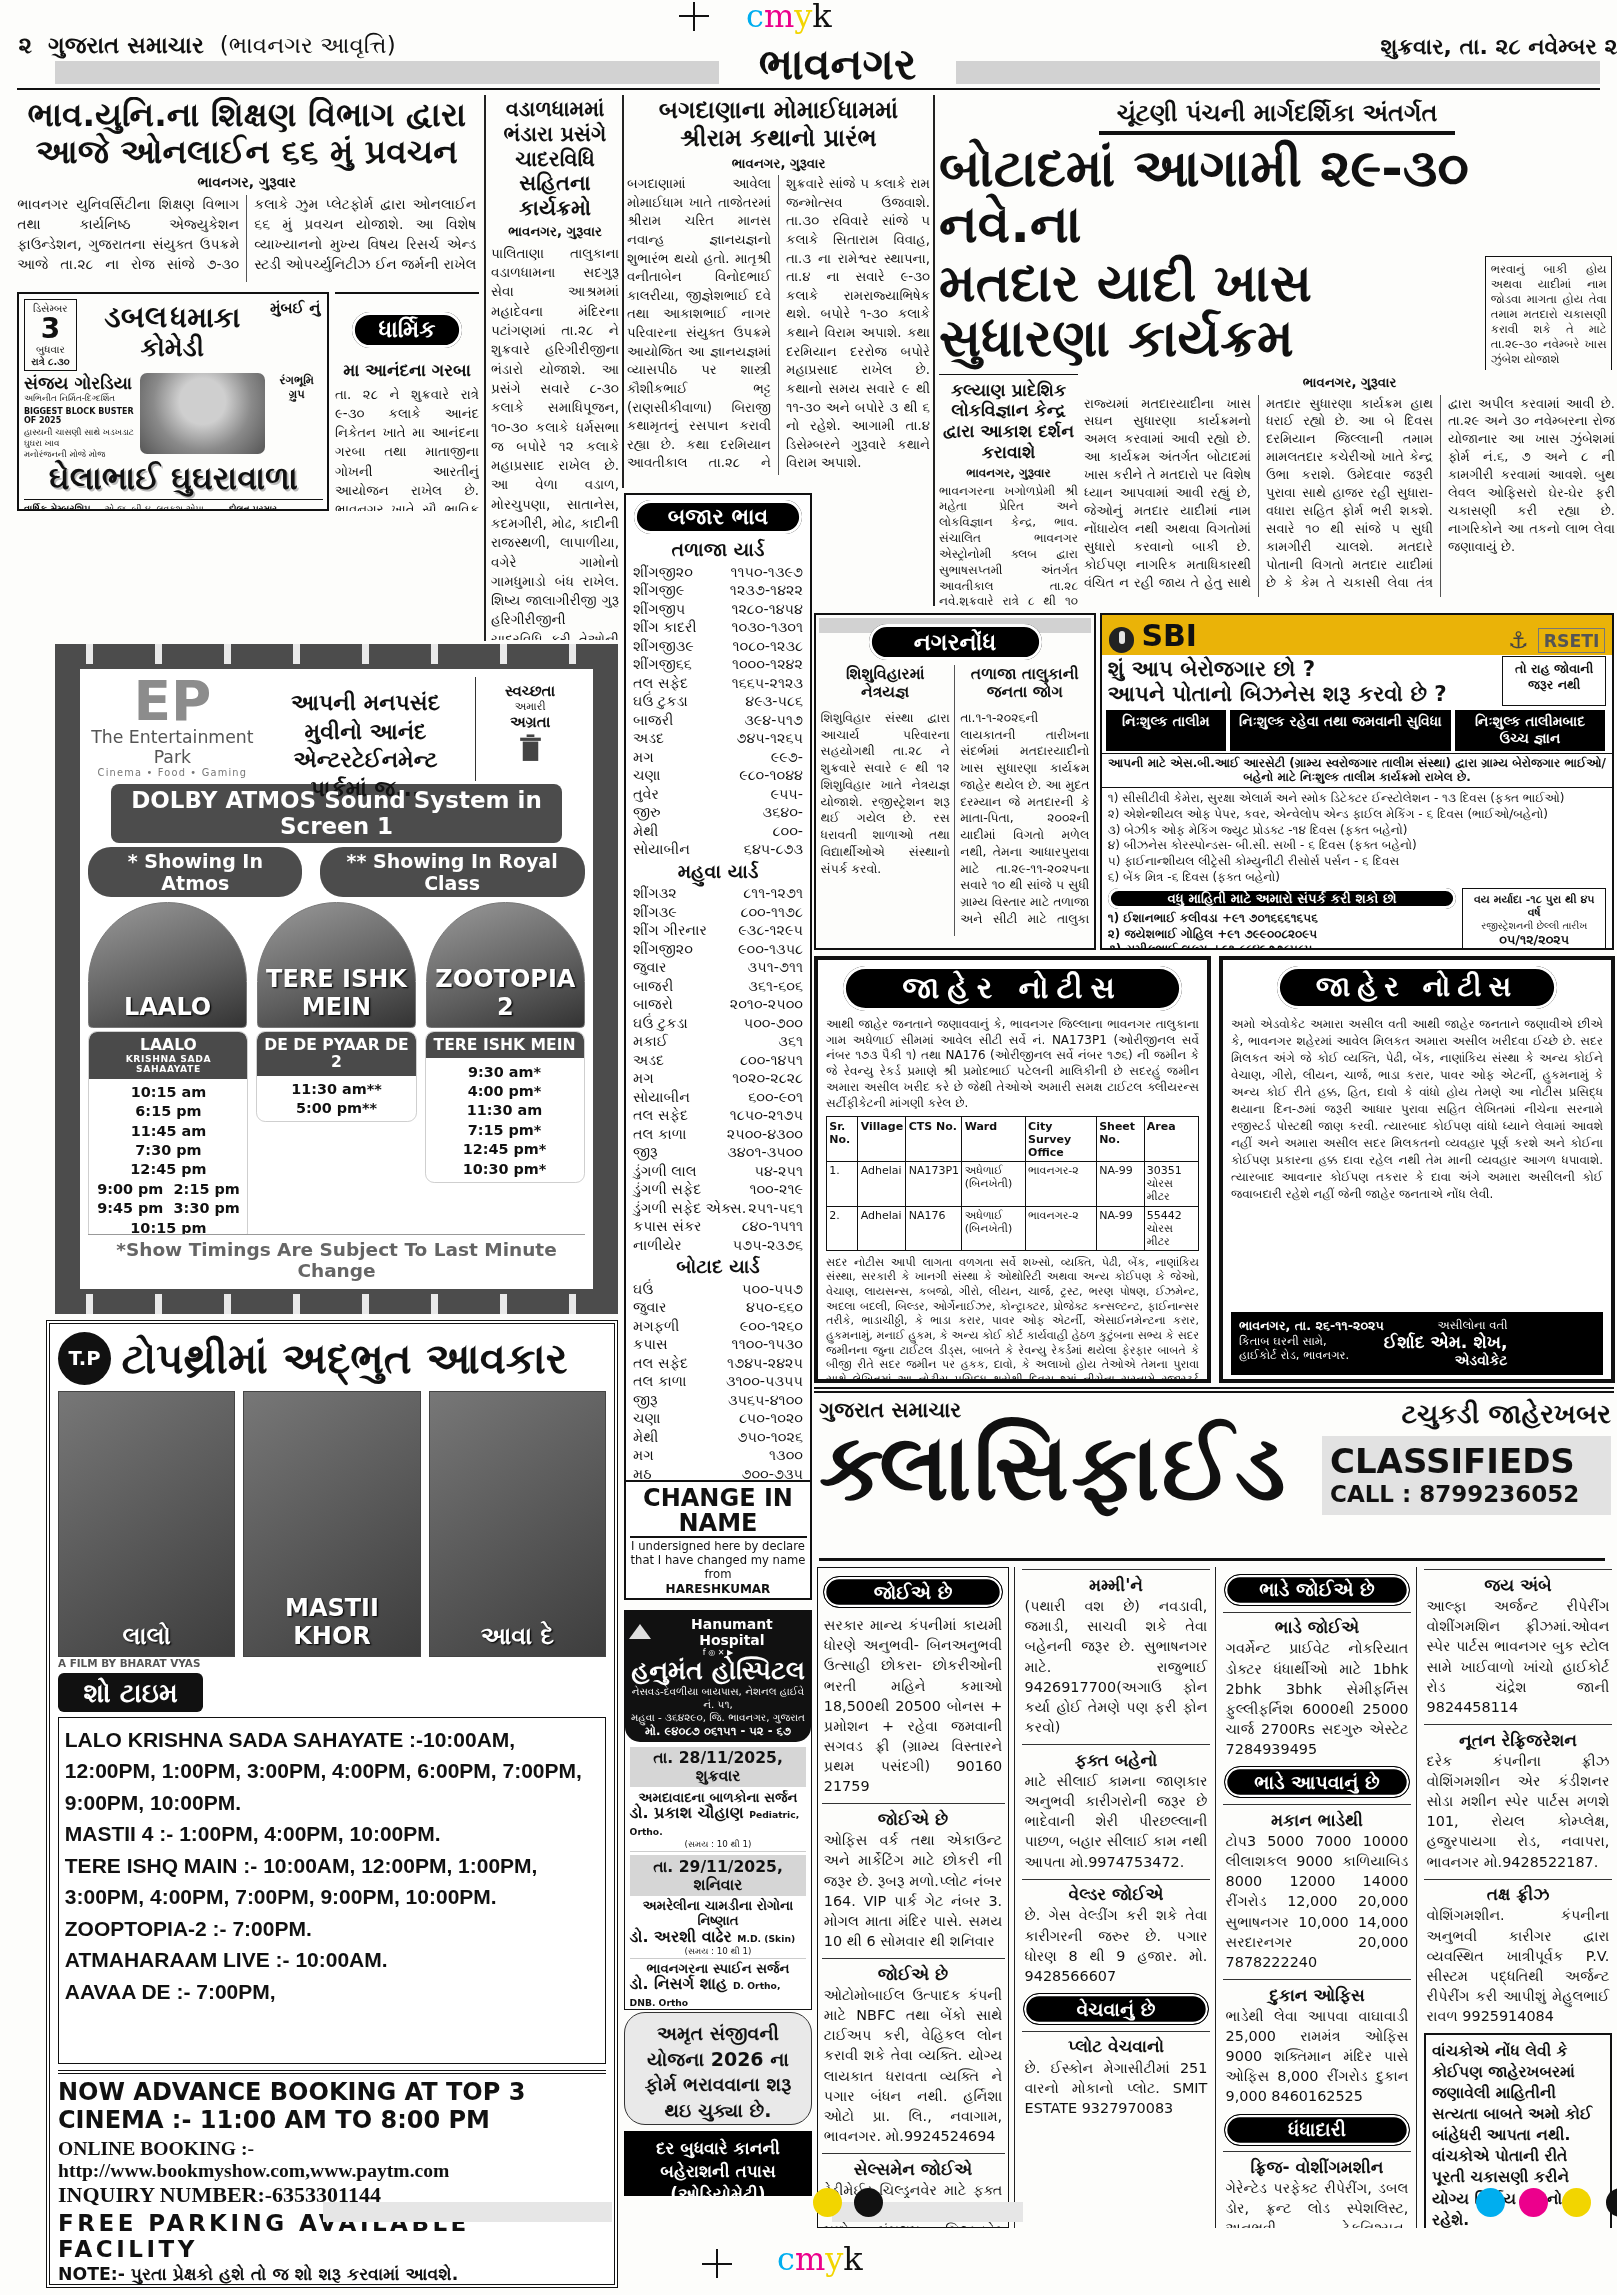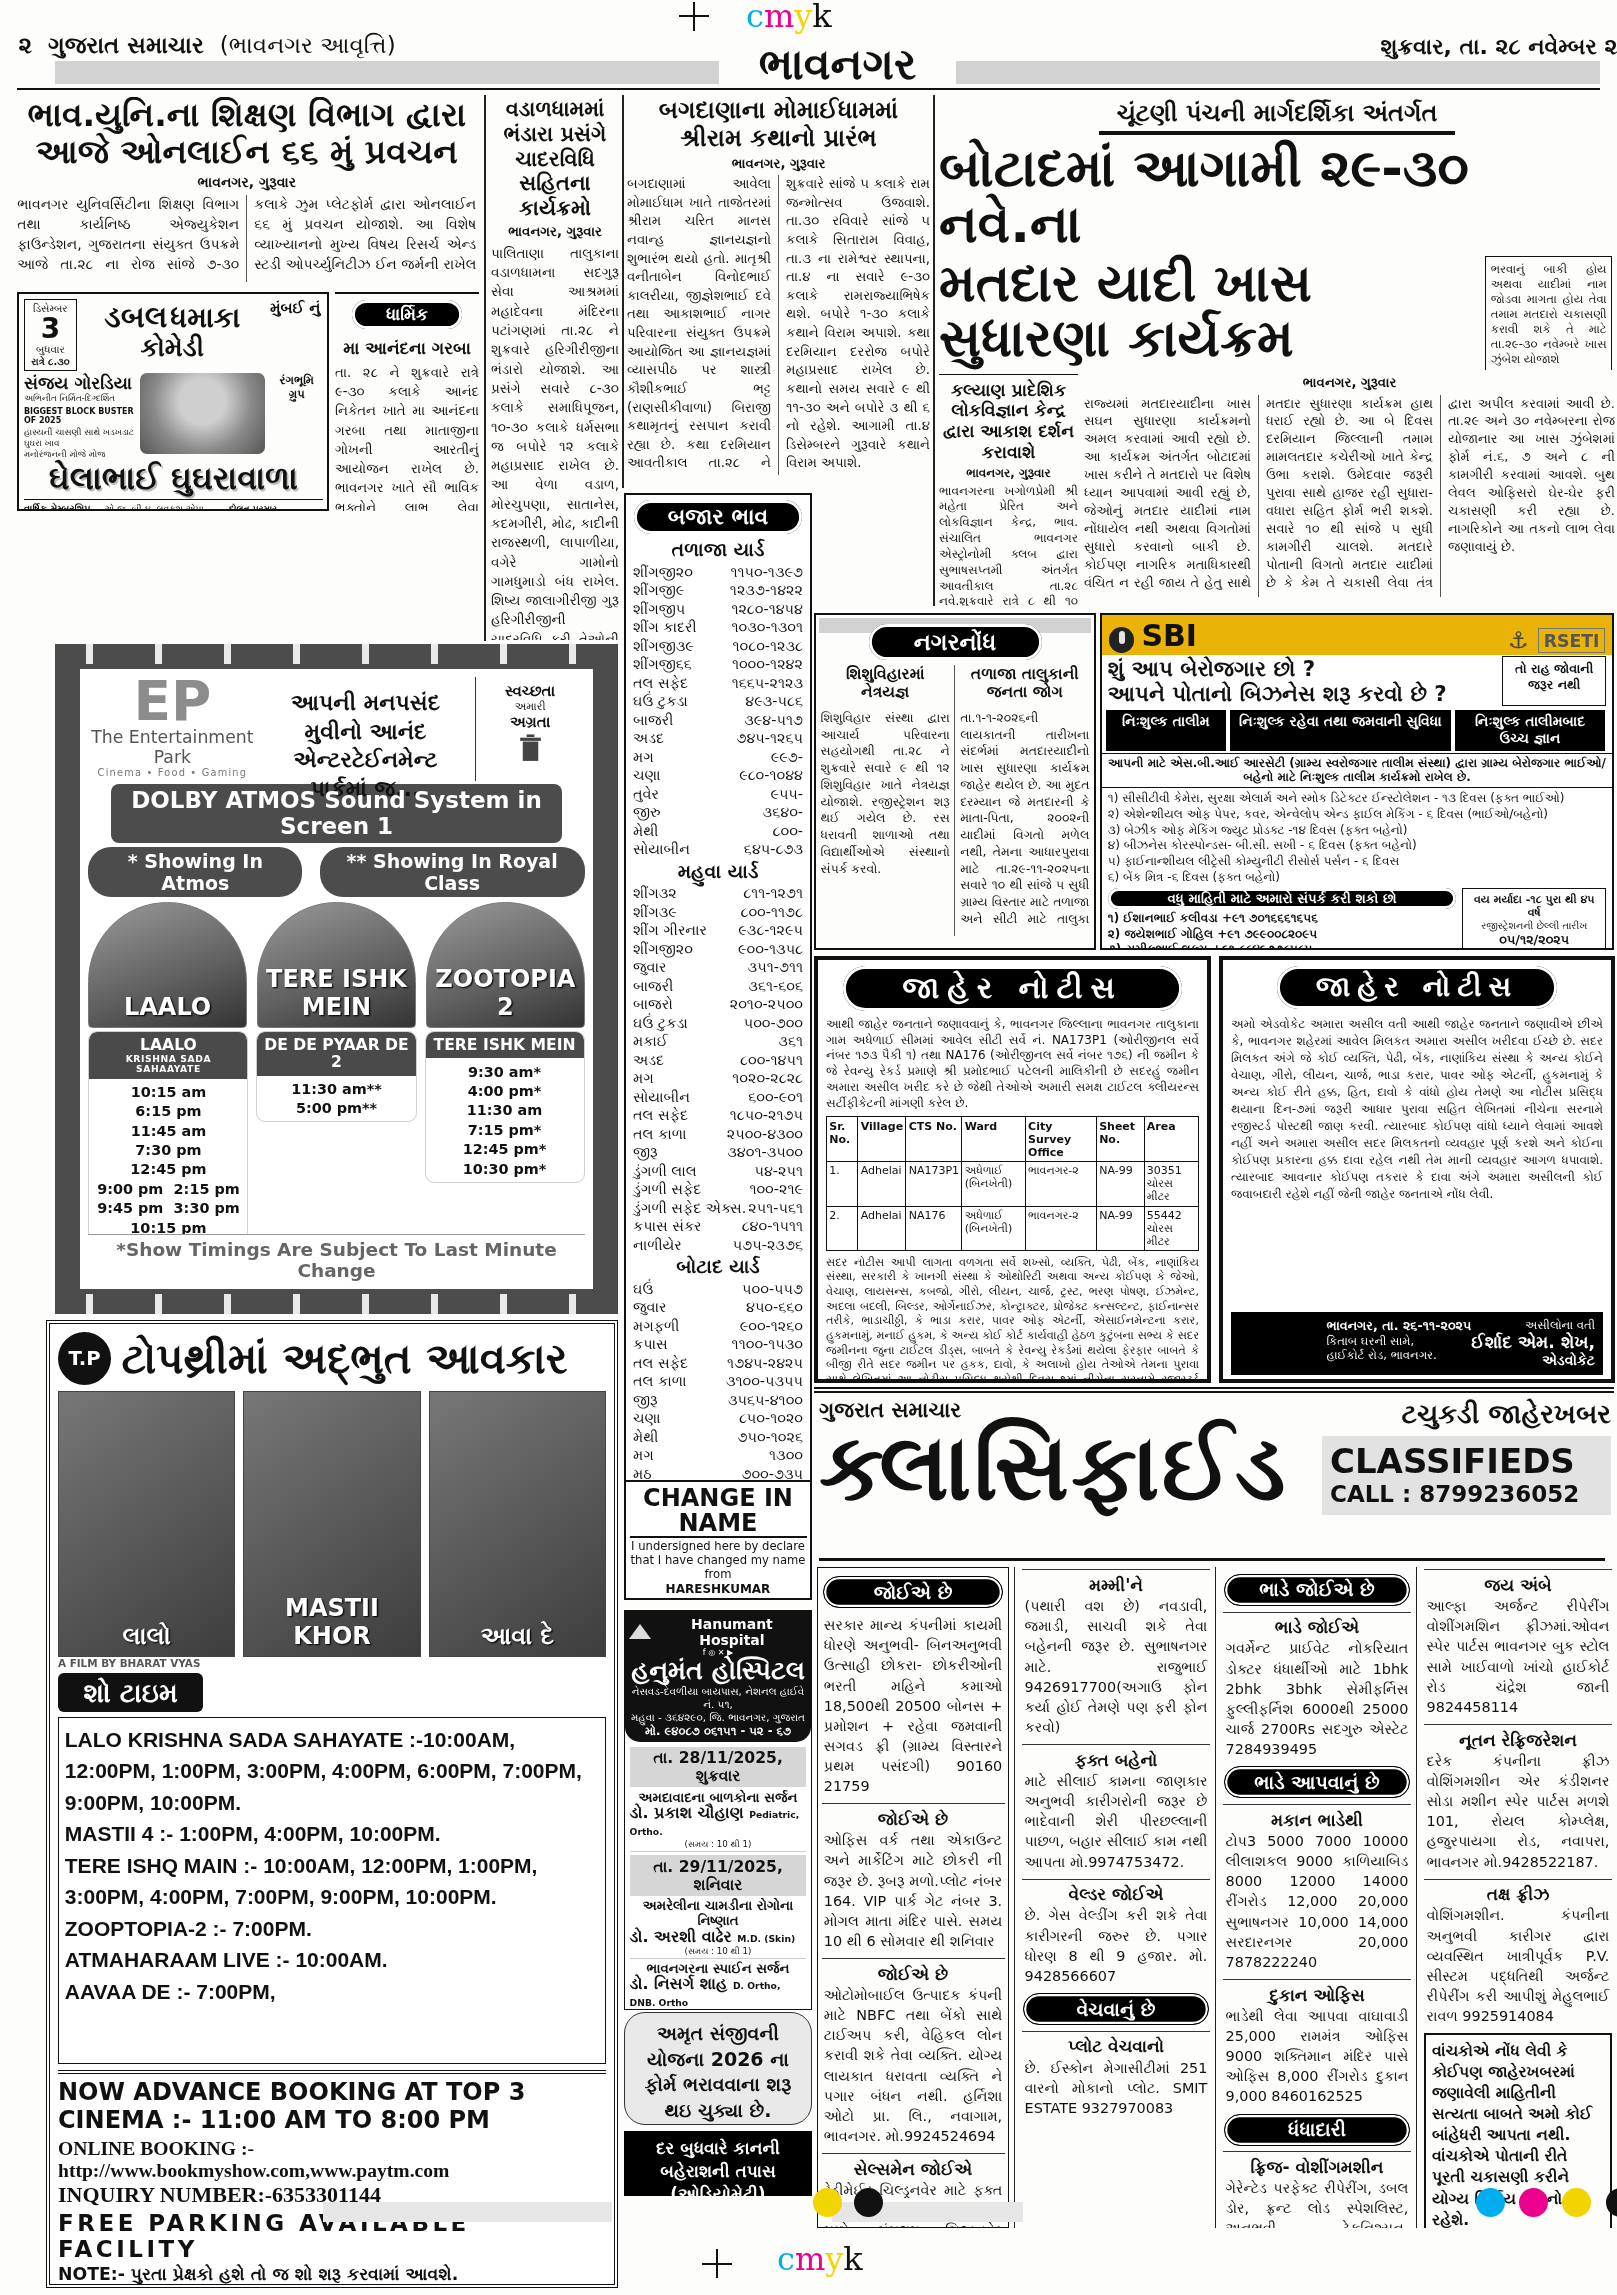--- a/index.html
+++ b/index.html
@@ -123,21 +123,21 @@
   </div>
   <div class="b c" style="font-size:32px;line-height:1.05;margin-top:2.3px;text-shadow:1.7px 1.7px 0 #bbb">ઘેલાભાઈ ઘુઘરાવાળા</div>
   <div style="display:flex;justify-content:space-between;border-top:1.7px solid #111;margin-top:3.5px;padding-top:2.3px">
     <span class="b" style="font-size:9.8px">વાર્ષિક મેમ્બરશિપ શરૂ છે</span>
     <span style="font-size:9.2px">એ.જ. બી-૪, લવકુશ એપા., આંબાવાડી</span>
     <span class="b" style="font-size:9.2px">દોલત પરમાર ૯૨૭૨૬૫૪૩૩૩</span>
   </div>
 </section>
 
 <section class="abs" style="left:335px;top:292px;width:144px;height:219px;border-top:2.3px solid #111;padding-top:5.8px;overflow:hidden">
-  <div class="pill" style="width:110px;margin:0 auto;font-size:17px">ધાર્મિક</div>
+  <div class="pill" style="width:110px;margin:12px auto;font-size:23px">ધાર્મિક</div>
   <div class="b c" style="font-size:17px;margin-top:9.2px">મા આનંદના ગરબા</div>
   <div class="j" style="font-size:13.3px;line-height:1.45;margin-top:4.6px">તા. ૨૮ ને શુક્રવારે રાત્રે ૯-૩૦ કલાકે આનંદ નિકેતન ખાતે મા આનંદના ગરબા તથા માતાજીના ગોખની આરતીનું આયોજન રાખેલ છે. ભાવનગર ખાતે સૌ ભાવિક ભક્તોને લાભ લેવા જણાવાયું છે.</div>
 </section>
 
 <div class="abs vr" style="left:484px;top:95px;width:1.7px;height:546px"></div>
 
 <section class="abs" style="left:491px;top:97px;width:128px;height:543px;overflow:hidden">
   <h2 class="c b" style="font-size:21px;line-height:1.18;margin:0">વડાળધામમાં ભંડારા પ્રસંગે ચાદરવિધિ સહિતના કાર્યક્રમો</h2>
   <div class="dateline" style="font-size:13.3px">ભાવનગર, ગુરૂવાર</div>
   <div class="j" style="font-size:13.6px;line-height:1.42">પાલિતાણા તાલુકાના વડાળધામના સદગુરૂ સેવા આશ્રમમાં મહાદેવના મંદિરના પટાંગણમાં તા.૨૮ ને શુક્રવારે હરિગીરીજીના ભંડારો યોજાશે. આ પ્રસંગે સવારે ૮-૩૦ કલાકે સમાધિપૂજન, ૧૦-૩૦ કલાકે ધર્મસભા જ બપોરે ૧૨ કલાકે મહાપ્રસાદ રાખેલ છે. આ વેળા વડાળ, મોરચુપણા, સાતાનેસ, કદમગીરી, મોઢ, કાદીની રાજસ્થળી, લાપાળીયા, વગેરે ગામોનો ગામધુમાડો બંધ રાખેલ. શિષ્ય જાલાગીરીજી ગુરૂ હરિગીરીજીની ચાદરવિધિ કરી તેઓની જગ્યાના મહંત તરીકે નિમણૂક કરાશે. તા.૨૭ ને રાત્રે ૧૦ કલાકે સંતવાણી રાખેલ છે.</div>
@@ -687,21 +687,21 @@
         </tr>
       </tbody>
   </table>
   <p class="j" style="font-size:11.3px;line-height:1.3;margin:1.2px 0;height:179px;overflow:hidden">સદર નોટીસ આપી લાગતા વળગતા સર્વે શખ્સો, વ્યક્તિ, પેઢી, બેંક, નાણાંકિય સંસ્થા, સરકારી કે ખાનગી સંસ્થા કે ઓથોરિટી અથવા અન્ય કોઈપણ કે જેઓ, વેચાણ, લાયસન્સ, કબજો, ગીરો, લીયન, ચાર્જ, ટ્રસ્ટ, ભરણ પોષણ, ઈઝમેન્ટ, અદલા બદલી, બિલ્ડર, ઓર્ગેનાઈઝર, કોન્ટ્રાક્ટર, પ્રોજેક્ટ કન્સલ્ટન્ટ, ફાઈનાન્સર તરીકે, ભાડાચીઠ્ઠી, કે ભાડા કરાર, પાવર ઓફ એટર્ની, એસાઈનમેન્ટના કરાર, હુકમનામું, મનાઈ હુકમ, કે અન્ય કોઈ કોર્ટ કાર્યવાહી હેઠળ કુટુંબના સભ્ય કે સદર જમીનના જુના ટાઈટલ ડીડ્સ, બાબતે કે રેવન્યુ રેકર્ડમાં થયેલા ફેરફાર બાબતે કે બીજી રીતે સદર જમીન પર હકક, દાવો, કે અલાખો હોય તેઓએ તેમના પુરાવા સાથે લેખિતમાં આ નોટીસ પ્રસિદ્ધ થયેથી દિવસ-૭માં નીચેના સરનામે રજીસ્ટર્ડ પોસ્ટથી જાણ કરવી અન્યથા તેના હક, દાવા કે કોઈપણ લક્ષ્ય આપ્યા વગર સદરહું જમીન અંગે ટાઈટલ ક્લીયરન્સ સર્ટીફીકેટ આપીશું, અને કોઈપણ પ્રકારના દાવા નથી અને જો હોય તો જે તે પક્ષકાર દ્વારા જતા કર્યા છે એમ માનવામાં આવશે, ત્યારબાદ કોઈપણ પ્રકારની તકરાર ચાલશે નહી જેની લાગતા તમામે નોંધ લેવી.</p>
 
 </section>
 
 <section class="abs" style="left:1219px;top:956px;width:396px;height:427px;border:4px solid #111;padding:5.8px 8px;overflow:hidden;background:#fff">
   <div class="pill" style="font-size:28px;letter-spacing:7px;margin:0 46px">જાહેર નોટીસ</div>
   <p class="j" style="font-size:12px;line-height:1.42;margin:7px 0;height:289px;overflow:hidden">અમો એડવોકેટ અમારા અસીલ વતી આથી જાહેર જનતાને જણાવીએ છીએ કે, ભાવનગર શહેરમાં આવેલ મિલકત અમારા અસીલ ખરીદવા ઈચ્છે છે. સદર મિલકત અંગે જે કોઈ વ્યક્તિ, પેઢી, બેંક, નાણાંકિય સંસ્થા કે અન્ય કોઈને વેચાણ, ગીરો, લીયન, ચાર્જ, ભાડા કરાર, પાવર ઓફ એટર્ની, હુકમનામું કે અન્ય કોઈ રીતે હક્ક, હિત, દાવો કે વાંધો હોય તેમણે આ નોટીસ પ્રસિદ્ધ થયાના દિન-૭માં જરૂરી આધાર પુરાવા સહિત લેખિતમાં નીચેના સરનામે રજીસ્ટર્ડ પોસ્ટથી જાણ કરવી. ત્યારબાદ કોઈપણ વાંધો ધ્યાને લેવામાં આવશે નહીં અને અમારા અસીલ સદર મિલકતનો વ્યવહાર પૂર્ણ કરશે અને કોઈના કોઈપણ પ્રકારના હક્ક દાવા રહેલ નથી તેમ માની વ્યવહાર આગળ ધપાવાશે. ત્યારબાદ આવનાર કોઈપણ તકરાર કે દાવા અંગે અમારા અસીલની કોઈ જવાબદારી રહેશે નહીં જેની જાહેર જનતાએ નોંધ લેવી.</p>
-  <div style="display:flex;justify-content:flex-end;background:#000;color:#fff;padding:5.8px 8px">
+  <div style="display:flex;justify-content:flex-start;background:#000;color:#fff;padding:5.8px 8px">
     <div>
       <div class="b" style="font-size:12.7px">ભાવનગર, તા. ૨૬-૧૧-૨૦૨૫</div>
       <div style="font-size:11.6px">કિતાબ ઘરની સામે,</div>
       <div style="font-size:11.6px">હાઈકોર્ટ રોડ, ભાવનગર.</div>
     </div>
     <div class="r">
       <div style="font-size:11.6px">અસીલોના વતી</div>
       <div class="b" style="font-size:17.3px">ઈર્શાદ એમ. શેખ,</div>
       <div class="b" style="font-size:14px">એડવોકેટ</div>
     </div>

